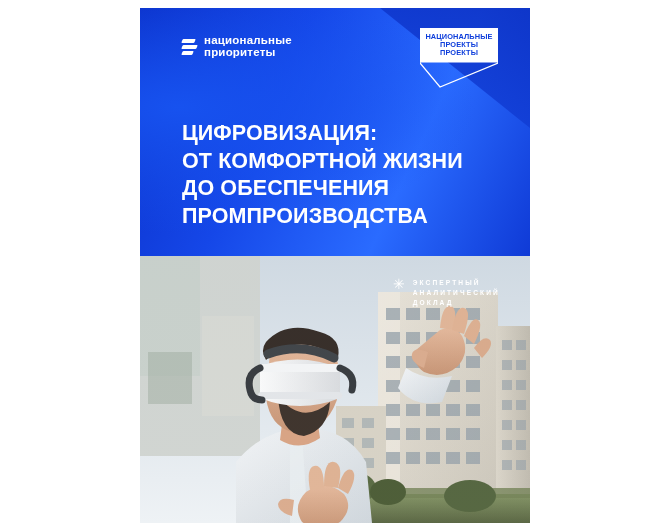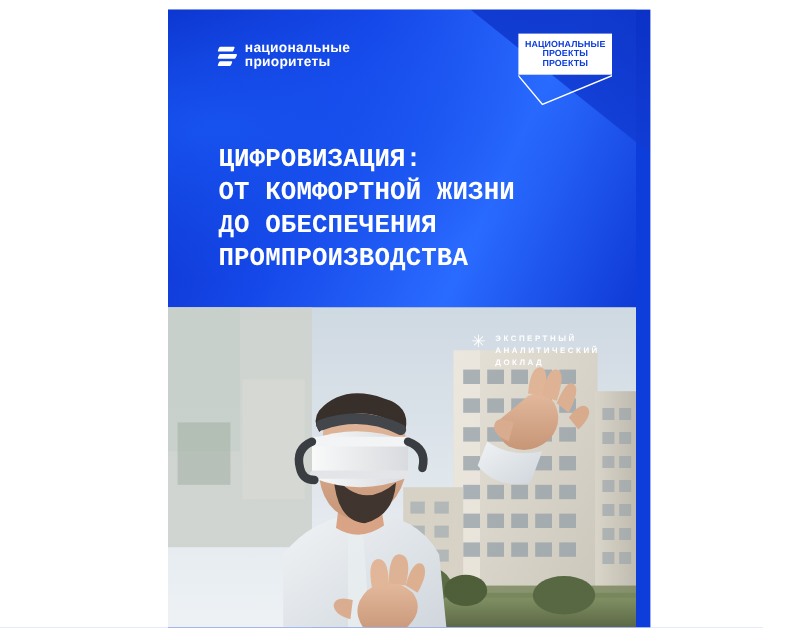--- a/index.html
+++ b/index.html
@@ -21,21 +21,20 @@
 
   
   .cover {
     position: absolute;
     left: 140px;
     top: 8px;
     width: 390px;
     height: 515px;
     background: #0d3ddb;
     overflow: hidden;
-    padding-left: 12px;
   }
 
   
   .cover-top {
     position: absolute;
     left: 0;
     top: 0;
     width: 390px;
     height: 248px;
     background:
@@ -130,21 +129,20 @@
     position: absolute;
     left: 42px;
     top: 112px;
     width: 320px;
     color: #ffffff;
     font-weight: bold;
     font-size: 21.5px;
     line-height: 1.28;
     letter-spacing: .1px;
     white-space: pre-line;
-    font-family: Liberation Mono, monospace;
   }
 
   
   .photo {
     position: absolute;
     left: 0;
     top: 248px;
     width: 390px;
     height: 267px;
     overflow: hidden;

